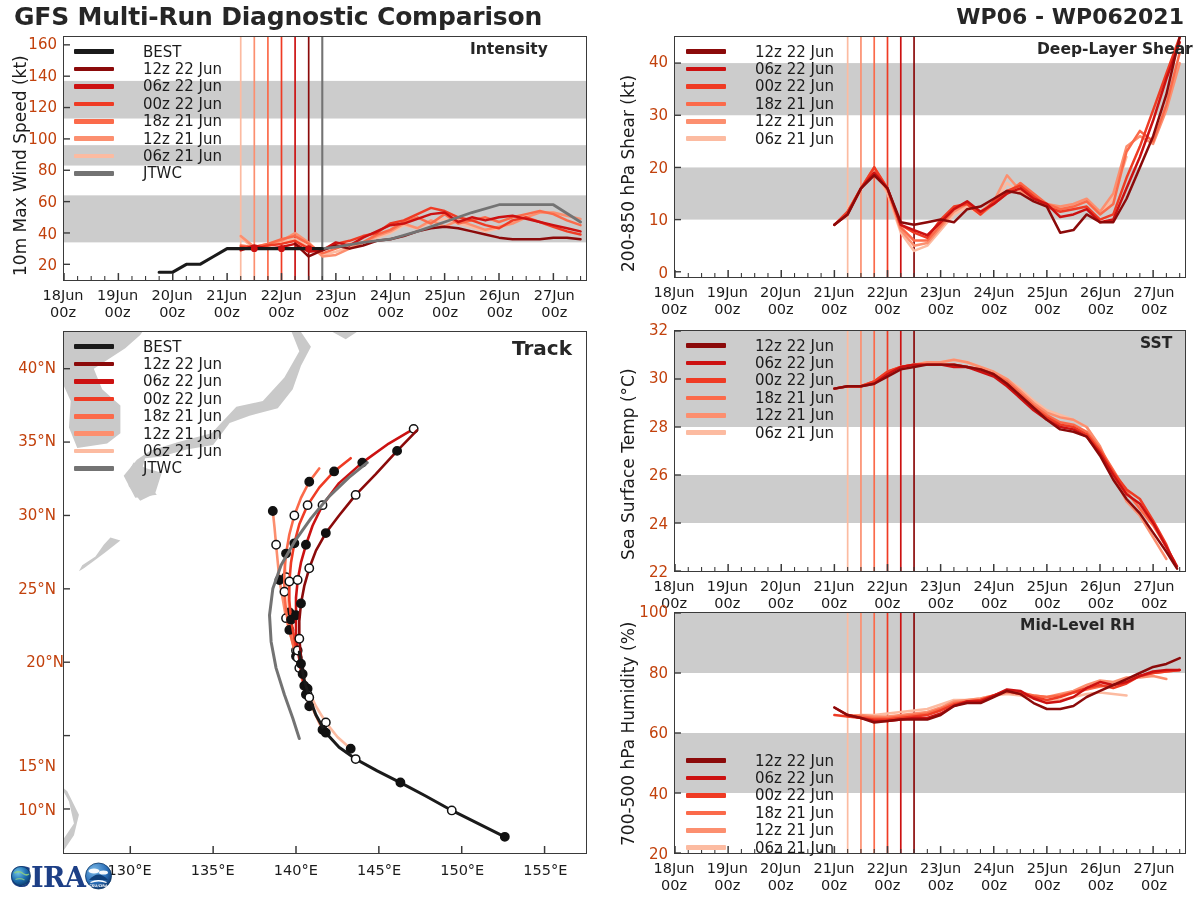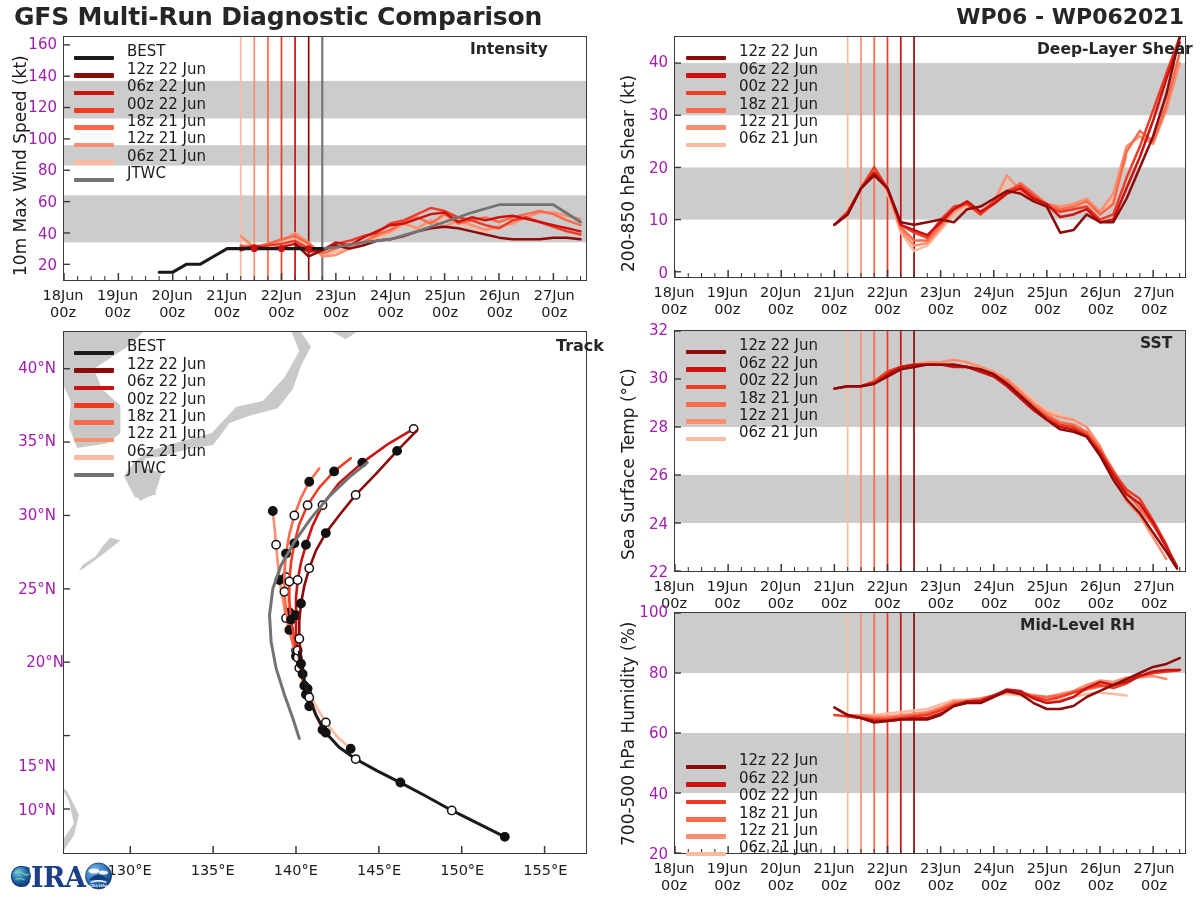--- a/index.html
+++ b/index.html
@@ -7,28 +7,28 @@
   #root{position:relative;width:1200px;height:900px;}
 
   .ttl{position:absolute;font-weight:bold;color:#262626;}
   #title-left{left:14px;top:2px;font-size:25px;letter-spacing:-.2px;}
   #title-right{right:16px;top:4px;font-size:22px;}
 
   .panel{position:absolute;box-sizing:border-box;border:1.6px solid #3a3a3a;background:#fff;overflow:hidden;}
   .plotsvg{position:absolute;left:0;top:0;width:100%;height:100%;display:block;}
 
   .plabel{position:absolute;right:7px;top:4px;font-size:15.5px;font-weight:bold;color:#262626;z-index:6;}
-  #label-track{font-size:16px;margin-left:44px;}
+  #label-track{font-size:20px;}
 
   .ylab{position:absolute;font-size:17px;color:#1b1b1b;transform-origin:0 0;transform:rotate(-90deg);white-space:nowrap;}
-  .ytick{position:absolute;font-size:15px;color:#a21caf;text-align:right;white-space:nowrap;}
+  .ytick{position:absolute;font-size:15px;color:#c2410c;text-align:right;white-space:nowrap;}
   .xtick{position:absolute;font-size:14.5px;color:#1b1b1b;text-align:center;white-space:nowrap;line-height:1.18;}
 
   .legend{position:absolute;z-index:8;}
-  .lgrow{display:flex;align-items:flex-end;height:17.4px;}
+  .lgrow{display:flex;align-items:center;height:17.4px;gap:16px;}
   .lgswatch{width:40px;height:4.6px;border-radius:1px;flex:0 0 auto;}
   .lgtext{font-size:15px;color:#1b1b1b;margin-left:13px;white-space:nowrap;}
 
   #cira{position:absolute;left:8px;top:858px;width:112px;height:38px;}
 </style>
 </head>
 <body>
 
 <div id="root">
 

